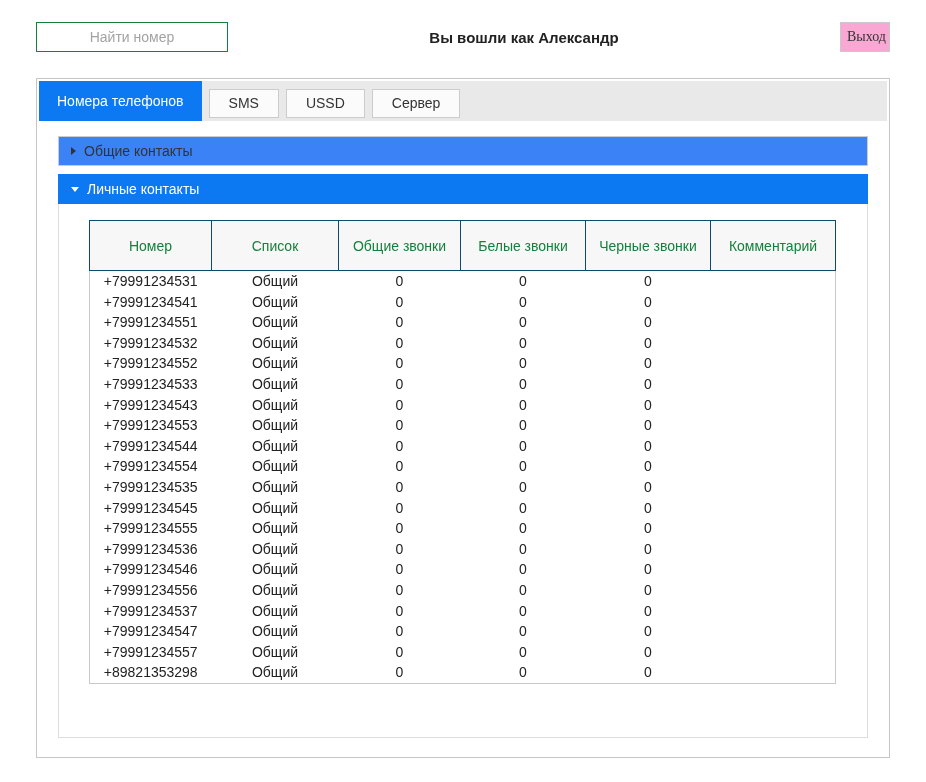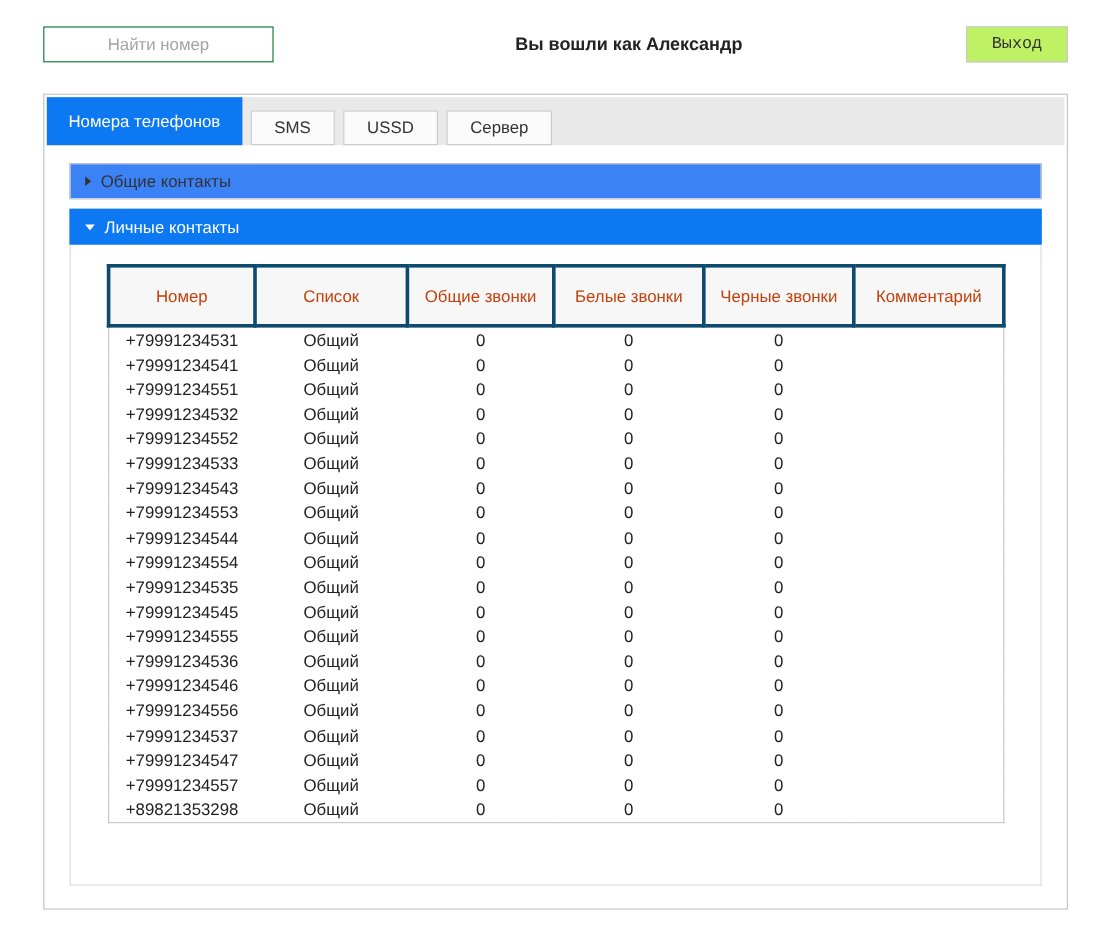--- a/index.html
+++ b/index.html
@@ -36,45 +36,45 @@
     width: 592px;
     text-align: center;
     font-size: 15px;
     font-weight: bold;
     color: #222;
   }
 
   .logout-btn {
     position: absolute;
     right: 36px; top: 22px;
-    width: 85px; height: 30px;
-    background: #bef264;
+    width: 50px; height: 30px;
+    background: #f9a8d4;
     border: 1px solid #c9c9c9;
-    font-family: Liberation Mono, monospace;
+    font-family: Liberation Serif, serif;
     font-size: 14px;
     color: #333;
     cursor: pointer;
   }
 
   
   .main-panel {
     position: absolute;
     left: 36px; top: 78px;
     width: 854px; height: 680px;
     border: 1px solid #c5c5c5;
     background: #ffffff;
   }
 
   
   .tabbar {
     margin: 2px;
     height: 40px;
     background: #e9e9e9;
     display: flex;
-    align-items: flex-end;
+    align-items: center;
   }
   .tab {
     font-size: 14px;
     color: #333;
     background: #fbfbfb;
     border: 1px solid #cccccc;
     height: 29px;
     line-height: 27px;
     margin: 5px 0 0 7px;
     padding: 0 19px;
@@ -142,24 +142,24 @@
   .contacts-table {
     width: 746px;
     border-collapse: collapse;
     table-layout: fixed;
     border: 1px solid #c9c9c9;
     font-size: 14px;
   }
   .contacts-table th {
     height: 50px;
     background: #f7f7f7;
-    border: 3px solid #0c4a6e;
+    border: 1px solid #0c4a6e;
     font-weight: normal;
     font-size: 14px;
-    color: #c2410c;
+    color: #15803d;
     text-align: center;
   }
   .contacts-table td {
     height: 20.6px;
     padding: 0;
     text-align: center;
     color: #222;
     font-size: 14px;
     line-height: 20.6px;
     white-space: nowrap;

